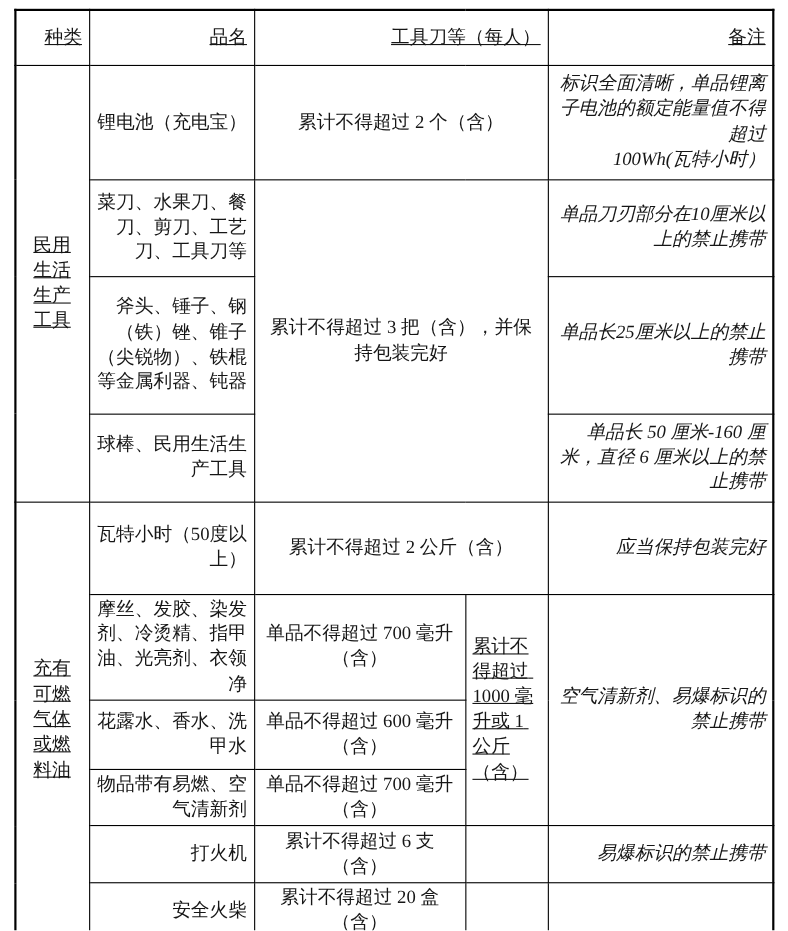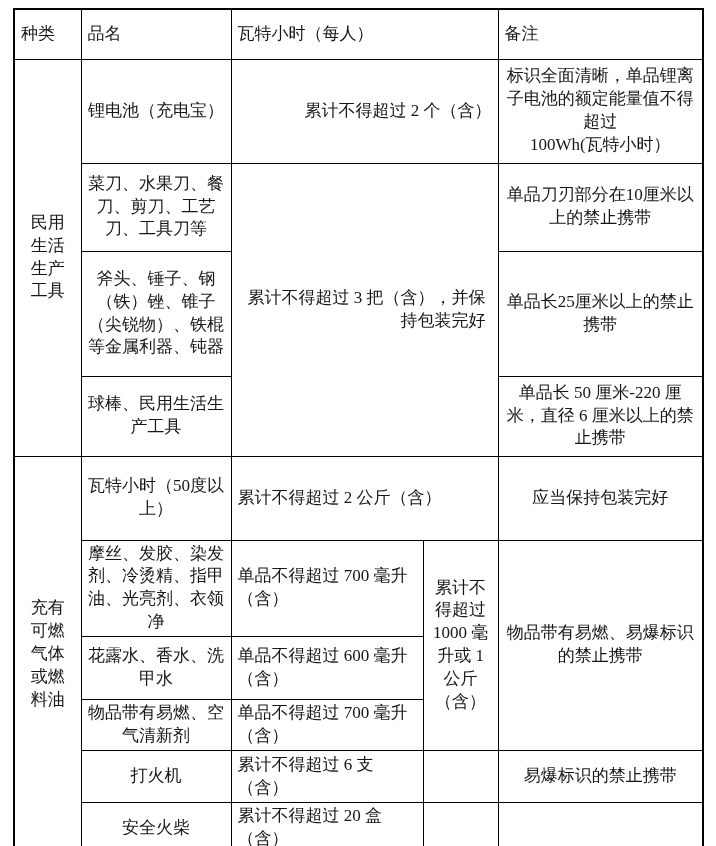--- a/index.html
+++ b/index.html
@@ -24,51 +24,52 @@
   table.restrict td, table.restrict th {
     border: 1px solid #000;
     font-size: 17px;
     font-weight: normal;
     line-height: 1.35;
     vertical-align: middle;
     white-space: pre-wrap;
     padding: 2px 6px;
     overflow: hidden;
   }
-  th.hdr { text-align: left; }
+  th.hdr { text-align: right; text-decoration: underline; }
   td.cat { text-align: center; }
   td.cat .vert {
     display: inline-block;
     width: 2.05em;
     word-break: break-all;
-    text-align: center;
+    text-align: left;
+    text-decoration: underline;
   }
-  td.item { text-align: center; padding: 2px 10px 2px 8px; }
-  td.qty-center { text-align: right; padding: 2px 12px; }
-  td.qty-left { text-align: left; padding: 2px 10px 2px 8px; }
-  td.qty-total { text-align: center; padding: 2px 6px 2px 7px; }
-  td.remark { text-align: center; padding: 2px 20px 2px 8px; }
+  td.item { text-align: right; padding: 2px 10px 2px 8px; }
+  td.qty-center { text-align: center; padding: 2px 12px; }
+  td.qty-left { text-align: center; padding: 2px 10px 2px 8px; }
+  td.qty-total { text-align: left; padding: 2px 6px 2px 7px; text-decoration: underline; }
+  td.remark { text-align: right; padding: 2px 20px 2px 8px; font-style: italic; }
 </style>
 </head>
 <body>
 
 <div class="page">
   <table class="restrict">
     <colgroup>
       <col style="width:67px">
       <col style="width:150px">
       <col style="width:192px">
       <col style="width:75px">
       <col style="width:205px">
     </colgroup>
     <tbody>
       <tr style="height:50px">
         <th class="hdr">种类</th>
         <th class="hdr">品名</th>
-        <th class="hdr" colspan="2">瓦特小时（每人）</th>
+        <th class="hdr" colspan="2">工具刀等（每人）</th>
         <th class="hdr">备注</th>
       </tr>
 
       <tr style="height:104px">
         <td class="cat" rowspan="4"><span class="vert">民用生活生产工具</span></td>
         <td class="item">锂电池（充电宝）</td>
         <td class="qty-center" colspan="2">累计不得超过 2 个（含）</td>
         <td class="remark">标识全面清晰，单品锂离子电池的额定能量值不得超过
 100Wh(瓦特小时）</td>
       </tr>
@@ -79,35 +80,35 @@
         <td class="remark">单品刀刃部分在10厘米以上的禁止携带</td>
       </tr>
 
       <tr style="height:125px">
         <td class="item">斧头、锤子、钢（铁）锉、锥子（尖锐物）、铁棍等金属利器、钝器</td>
         <td class="remark">单品长25厘米以上的禁止携带</td>
       </tr>
 
       <tr style="height:80px">
         <td class="item">球棒、民用生活生产工具</td>
-        <td class="remark">单品长 50 厘米-220 厘米，直径 6 厘米以上的禁止携带</td>
+        <td class="remark">单品长 50 厘米-160 厘米，直径 6 厘米以上的禁止携带</td>
       </tr>
 
       <tr style="height:84px">
         <td class="cat" rowspan="6"><span class="vert">充有可燃气体或燃料油</span></td>
         <td class="item">瓦特小时（50度以上）</td>
         <td class="qty-left" colspan="2">累计不得超过 2 公斤（含）</td>
         <td class="remark">应当保持包装完好</td>
       </tr>
 
       <tr style="height:89px">
         <td class="item">摩丝、发胶、染发剂、冷烫精、指甲油、光亮剂、衣领净</td>
         <td class="qty-left">单品不得超过 700 毫升（含）</td>
         <td class="qty-total" rowspan="3">累计不得超过 1000 毫升或 1 公斤（含）</td>
-        <td class="remark" rowspan="3">物品带有易燃、易爆标识的禁止携带</td>
+        <td class="remark" rowspan="3">空气清新剂、易爆标识的禁止携带</td>
       </tr>
 
       <tr style="height:63px">
         <td class="item">花露水、香水、洗甲水</td>
         <td class="qty-left">单品不得超过 600 毫升（含）</td>
       </tr>
 
       <tr style="height:48px">
         <td class="item">物品带有易燃、空气清新剂</td>
         <td class="qty-left">单品不得超过 700 毫升（含）</td>

